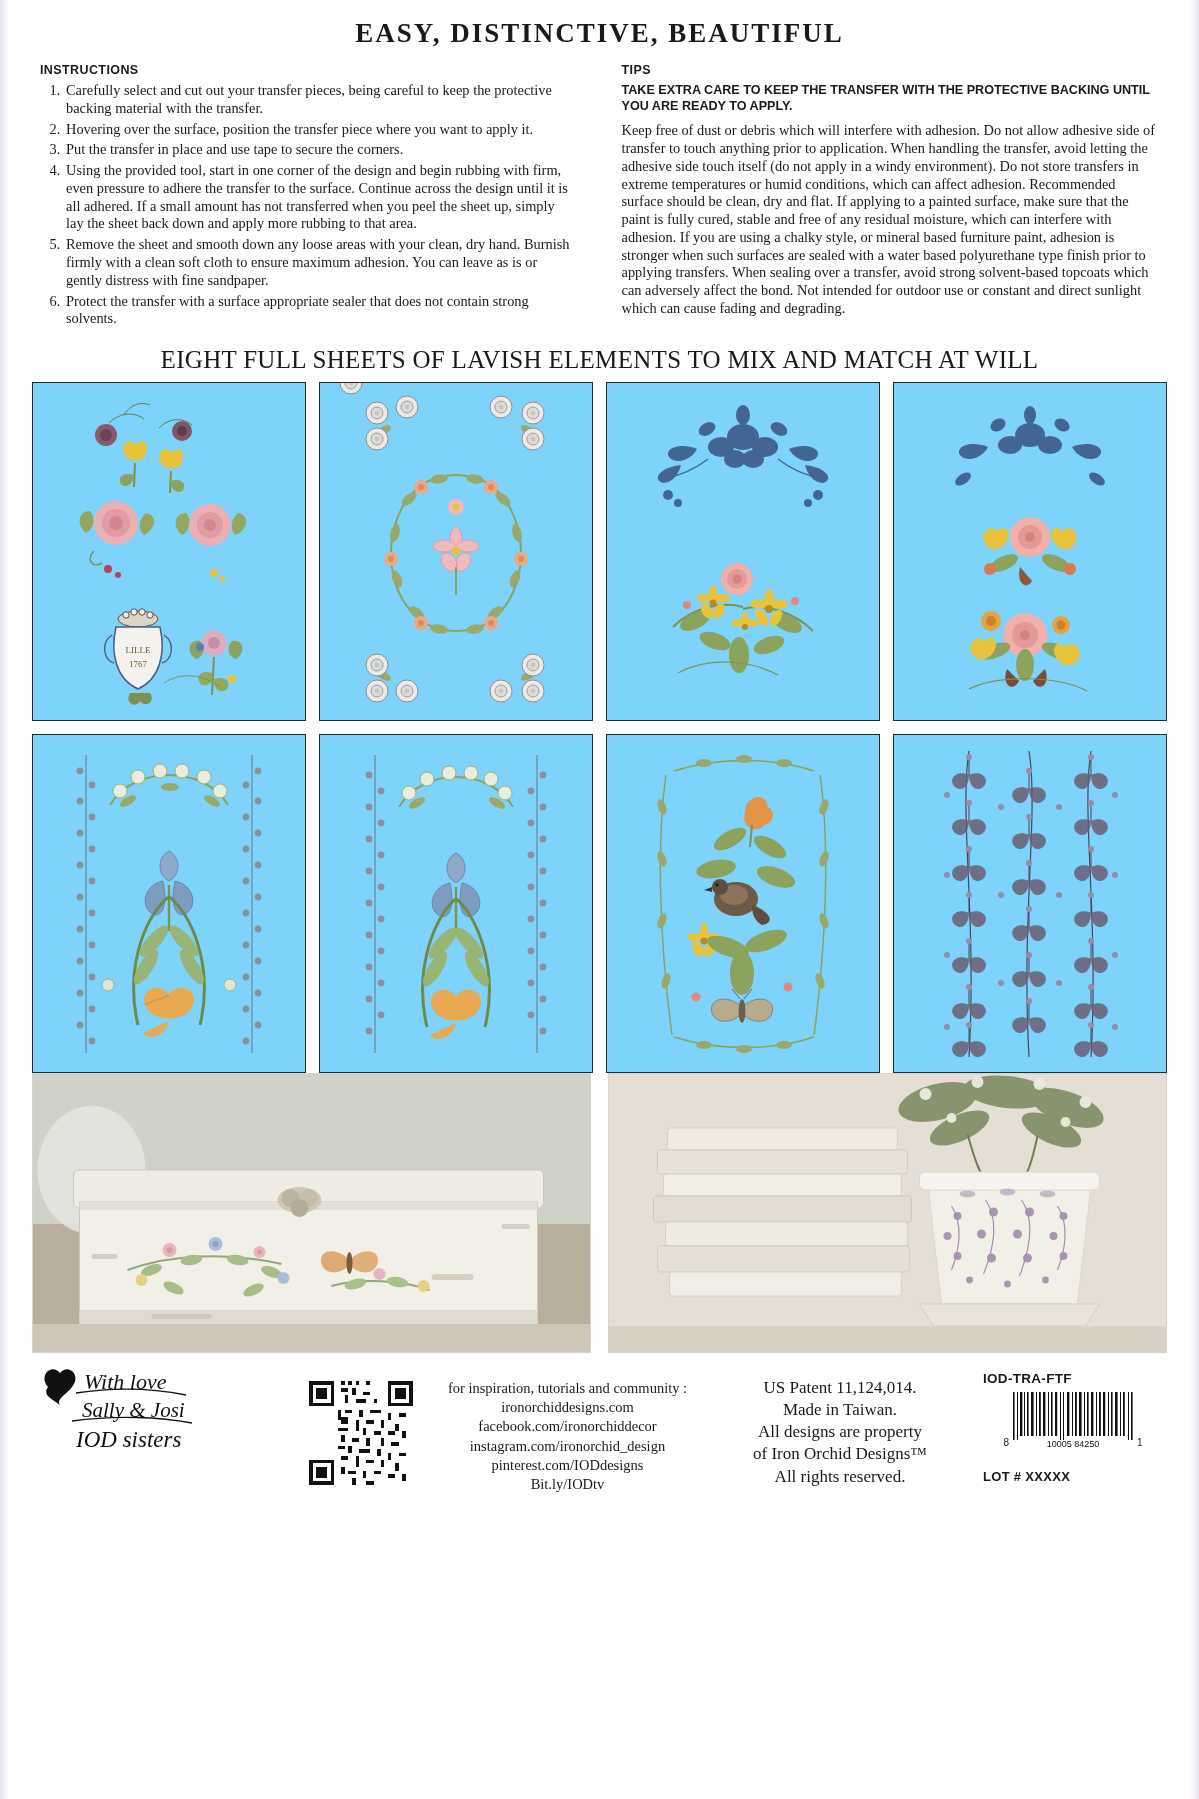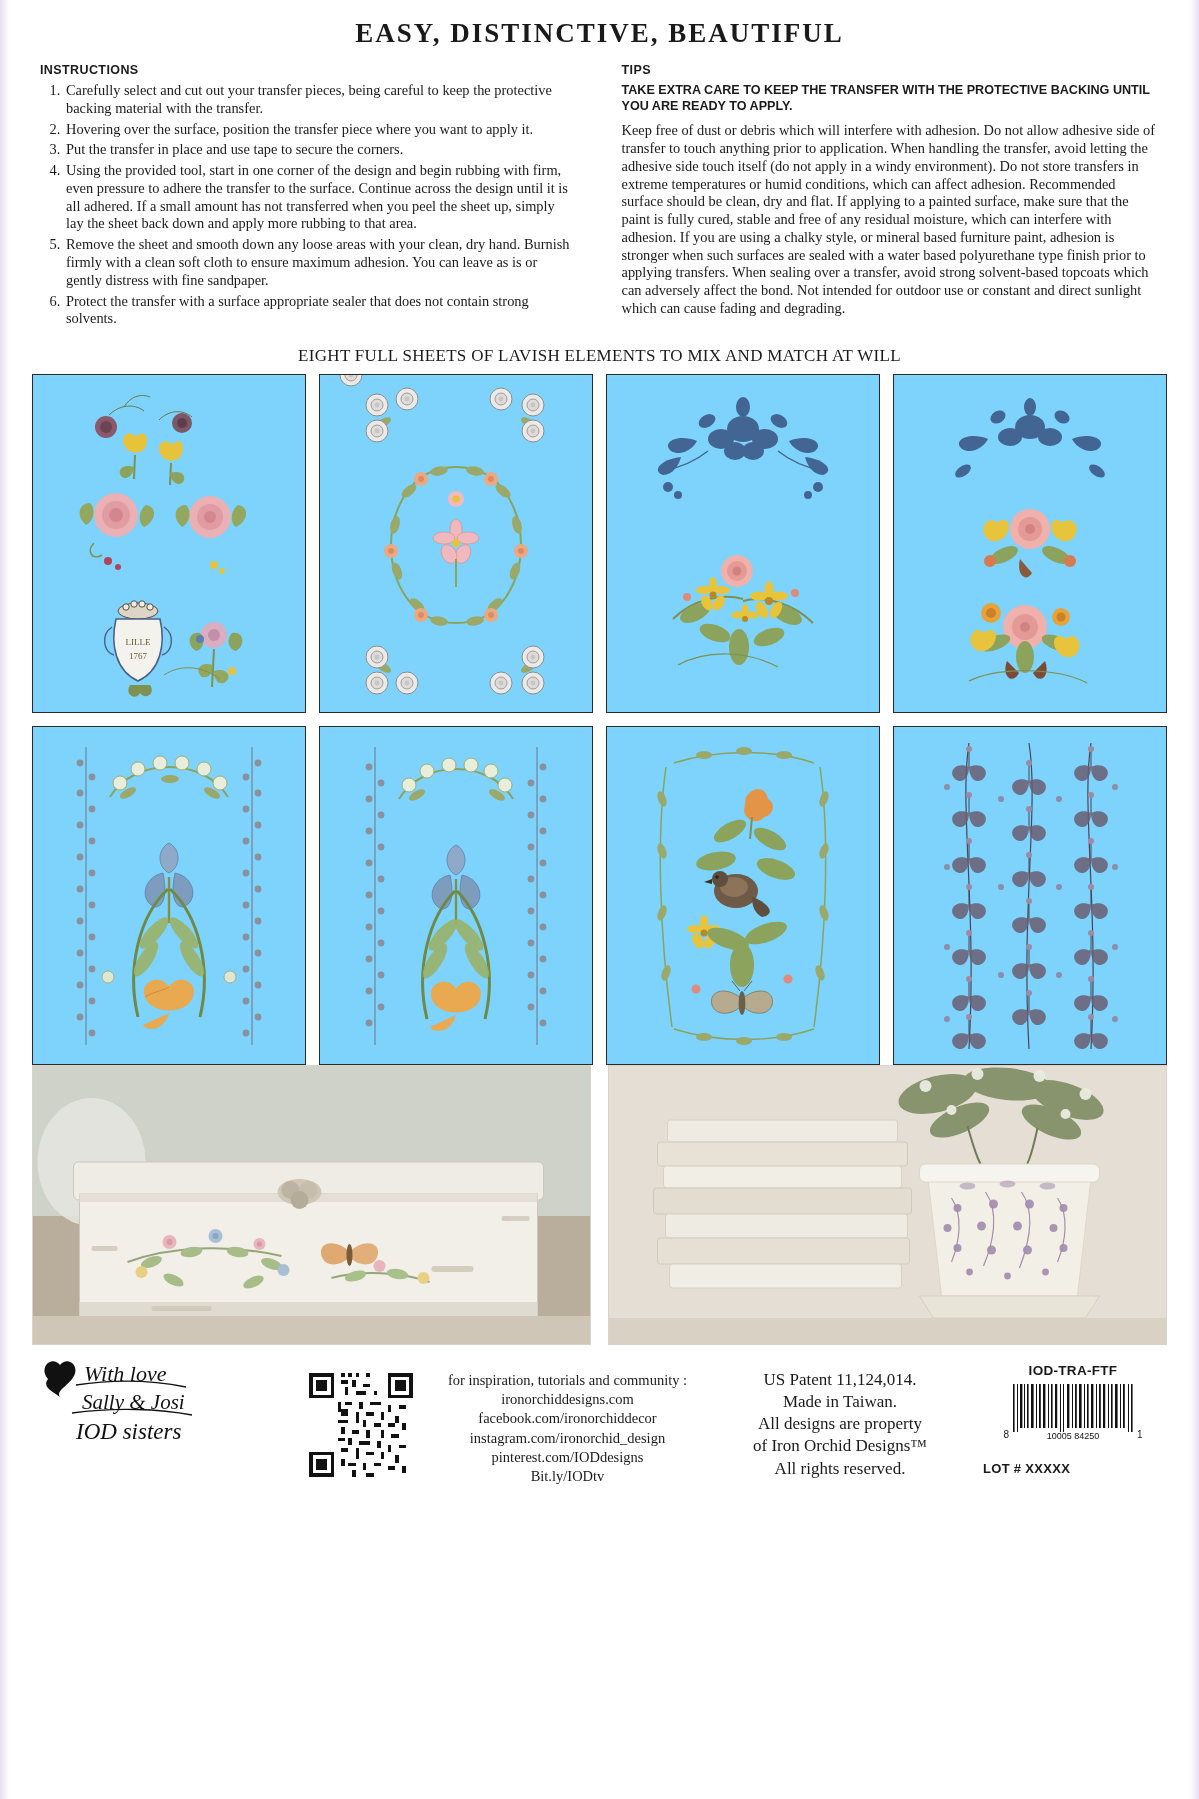--- a/index.html
+++ b/index.html
@@ -55,21 +55,21 @@
     margin-bottom:8px;
   }
   .tips-body{
     font-size:14.4px;
     line-height:1.235;
     text-align:left;
   }
   
   .banner{
     text-align:center;
-    font-size:17px;
+    font-size:25px;
     letter-spacing:0.3px;
     margin:13px 0 8px 0;
     font-family:"Liberation Serif", serif;
   }
   .banner2{
     text-align:center;
     font-size:25px;
     letter-spacing:0.2px;
     margin:12px 0 8px 0;
   }
@@ -131,21 +131,21 @@
   .f-barcode{
     width:180px;
     text-align:center;
     padding-top:12px;
   }
   .sku{
     font-family:"Liberation Sans", sans-serif;
     font-size:13.5px;
     font-weight:bold;
     letter-spacing:0.3px;
-    text-align:center;
+    text-align:left;
     margin-bottom:4px;
   }
   .barcode-wrap{display:flex;align-items:flex-end;justify-content:center;gap:2px;}
   .bc-digit{font-family:"Liberation Sans", sans-serif;font-size:10px;}
   .lot{
     font-family:"Liberation Sans", sans-serif;
     font-size:13px;
     font-weight:bold;
     letter-spacing:0.3px;
     margin-top:21px;

